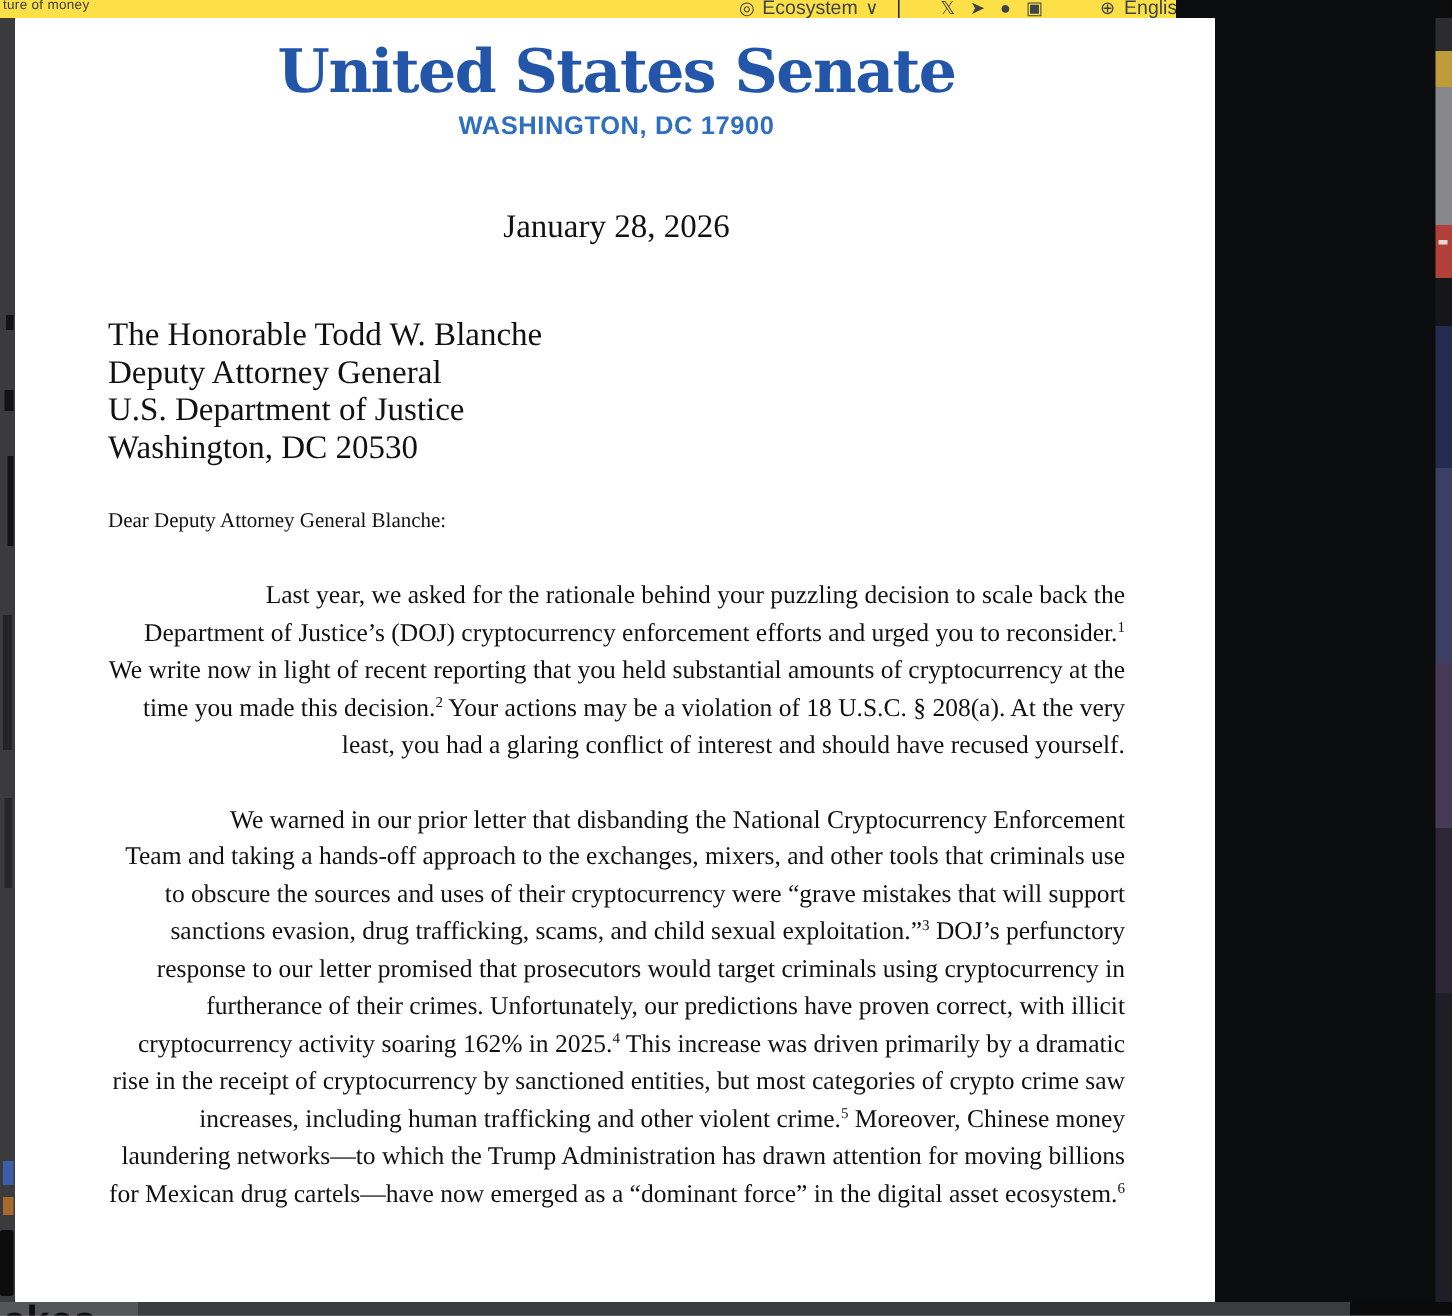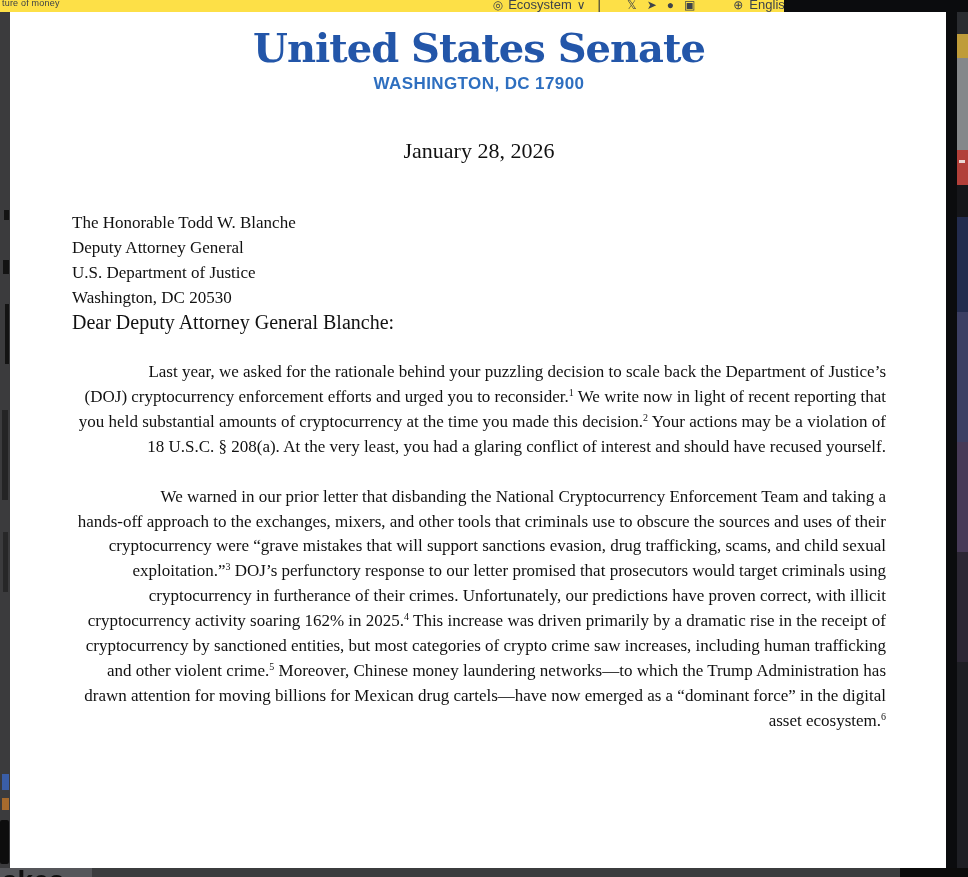--- a/index.html
+++ b/index.html
@@ -68,42 +68,42 @@
     background:linear-gradient(to right,#55565a 0,#55565a 92px,#3b3c3e 92px,#3b3c3e 900px,#0b0b0b 900px,#0b0b0b 100%);
   }
   .bg-heading{
     position:absolute;left:2px;top:-3px;
     font-family:"Liberation Sans",sans-serif;font-weight:bold;
     font-size:28px;color:#0e0e0e;letter-spacing:0;
   }
 
   
   .page{
-    position:absolute;left:10px;top:12px;width:936px;height:856px;
+    position:absolute;left:10px;top:12px;width:800px;height:856px;
     background:#ffffff;overflow:hidden;
     padding:14px 60px 0 62px;
     color:#111;
   }
   .letterhead{text-align:center;}
   .org{
     font-family:"DejaVu Serif",serif;font-weight:bold;
     font-size:40px;line-height:44px;color:var(--senate-blue);
     letter-spacing:-1px;
   }
   .org-city{
     margin-top:4px;
     font-family:"Liberation Sans",sans-serif;font-weight:bold;
     font-size:17px;color:var(--subtitle-blue);letter-spacing:.4px;
   }
   .date-line{
     margin-top:44px;text-align:center;
     font-size:22px;
   }
-  .recipient{margin-top:46px;font-size:17px;line-height:25px;}
-  .salutation{font-size:20px;line-height:25px;}
+  .recipient{margin-top:46px;font-size:22px;line-height:25px;}
+  .salutation{margin-top:25px;font-size:14px;line-height:25px;}
   .body-par{
     margin:25px 0 0 0;font-size:17px;line-height:24.9px;
     text-indent:71px;text-align:right;
   }
   .body-par sup{font-size:10px;line-height:0;vertical-align:6px;}
 </style>
 </head>
 <body>
 
 <div class="screen">

